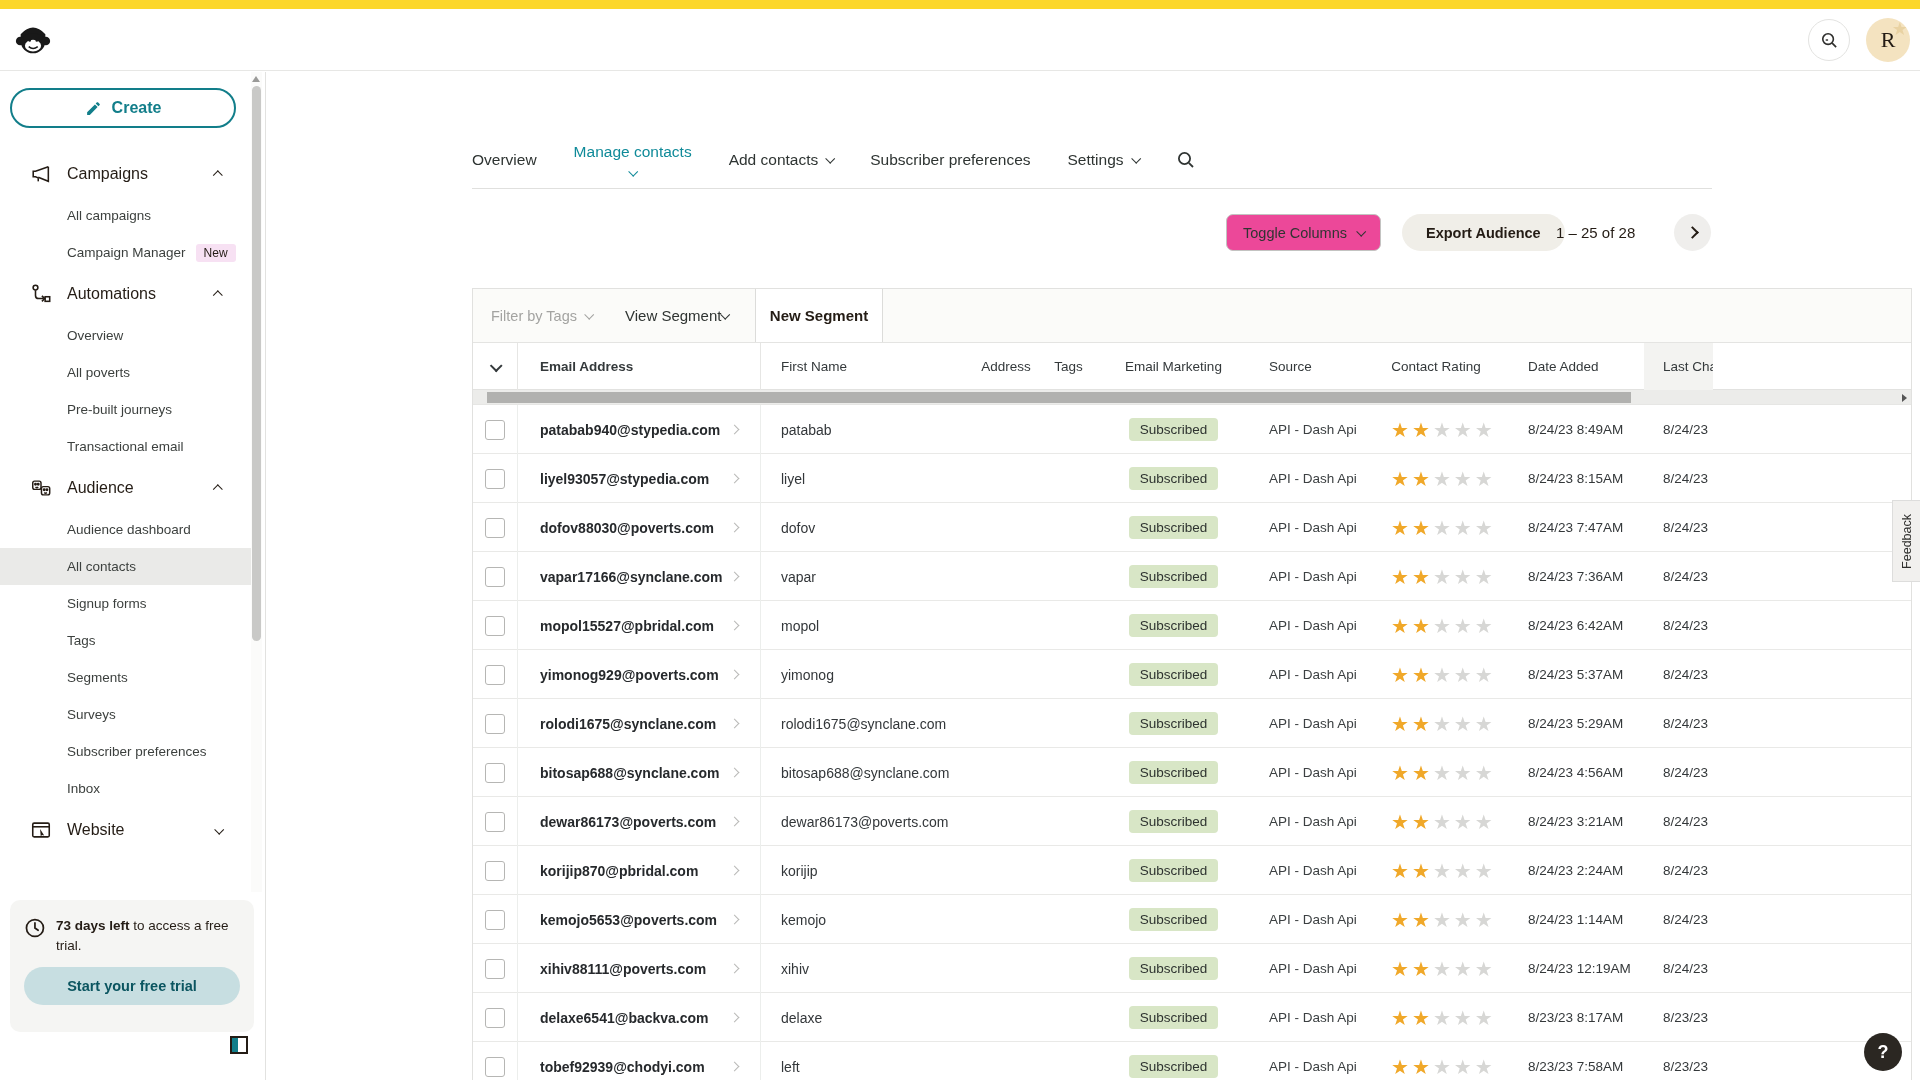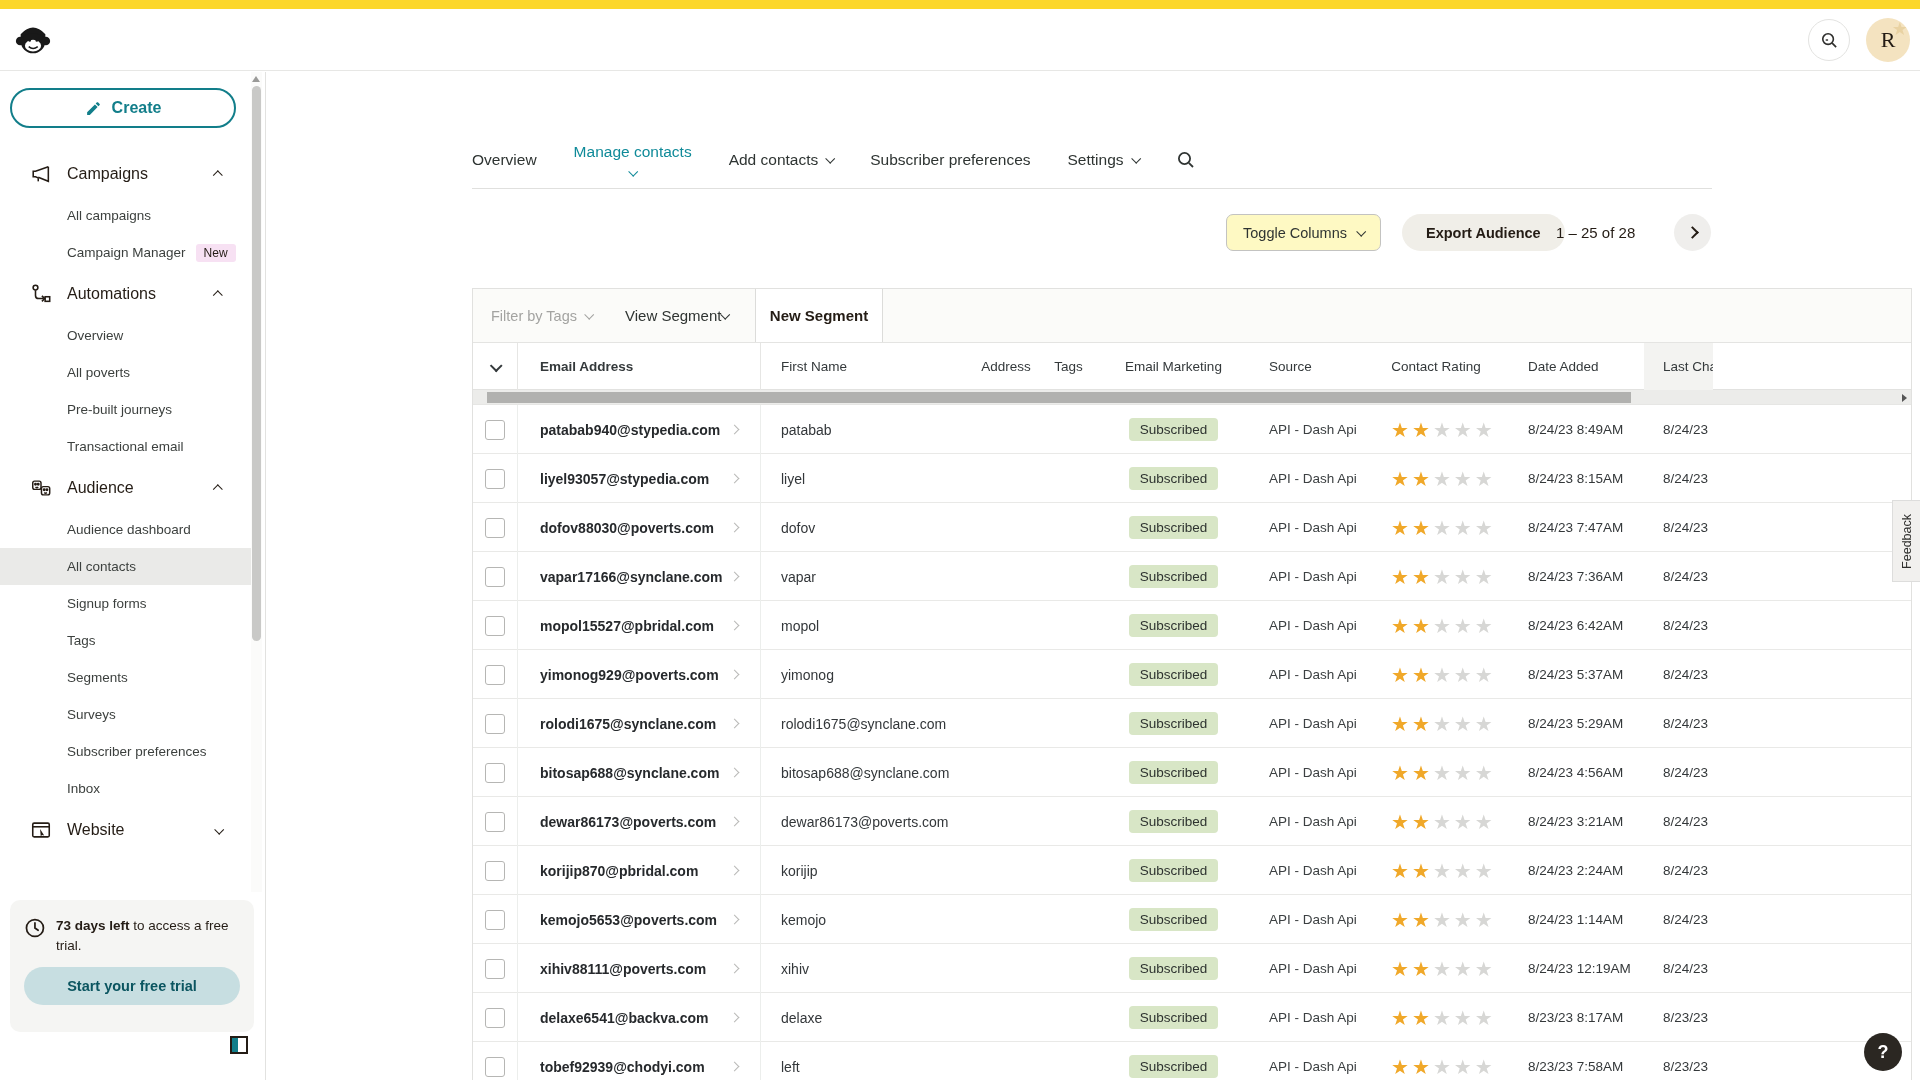--- a/index.html
+++ b/index.html
@@ -51,21 +51,21 @@
 
   
   .navtabs { position:absolute; left:472px; top:143px; display:flex; align-items:center; gap:37px; }
   .navtab { display:flex; align-items:center; gap:8px; font-size:15.5px; font-weight:500;
     color:#2e3432; cursor:pointer; }
   .navtab.active { color:#0f8a99;flex-direction:column; }
   .tabs-underline { position:absolute; left:472px; top:188px; width:1240px; height:1px; background:#e0e0de; }
 
   
   .btn-outline { position:absolute; left:1226px; top:214px; height:37px; padding:0 16px;
-    background:#fef9c3; border:1px solid #c3c3c1; border-radius:7px; display:flex; align-items:center;
+    background:#ec4899; border:1px solid #c3c3c1; border-radius:7px; display:flex; align-items:center;
     gap:10px; font-size:14.5px; color:#2f3432; cursor:pointer; }
   .btn-pill { position:absolute; left:1402px; top:214px; height:37px; padding:0 24px;
     background:#f0eee8; border:none; border-radius:19px; font-size:14.5px; font-weight:bold;
     color:#241c15; cursor:pointer; font-family:inherit; }
   .range-label { position:absolute; left:1556px; top:214px; height:37px; display:flex; align-items:center;
     font-size:15px; color:#241c15; }
   .next-btn { position:absolute; left:1674px; top:214px; width:37px; height:37px; border-radius:50%;
     background:#efeeec; border:none; display:flex; align-items:center; justify-content:center; cursor:pointer; }
 
   

